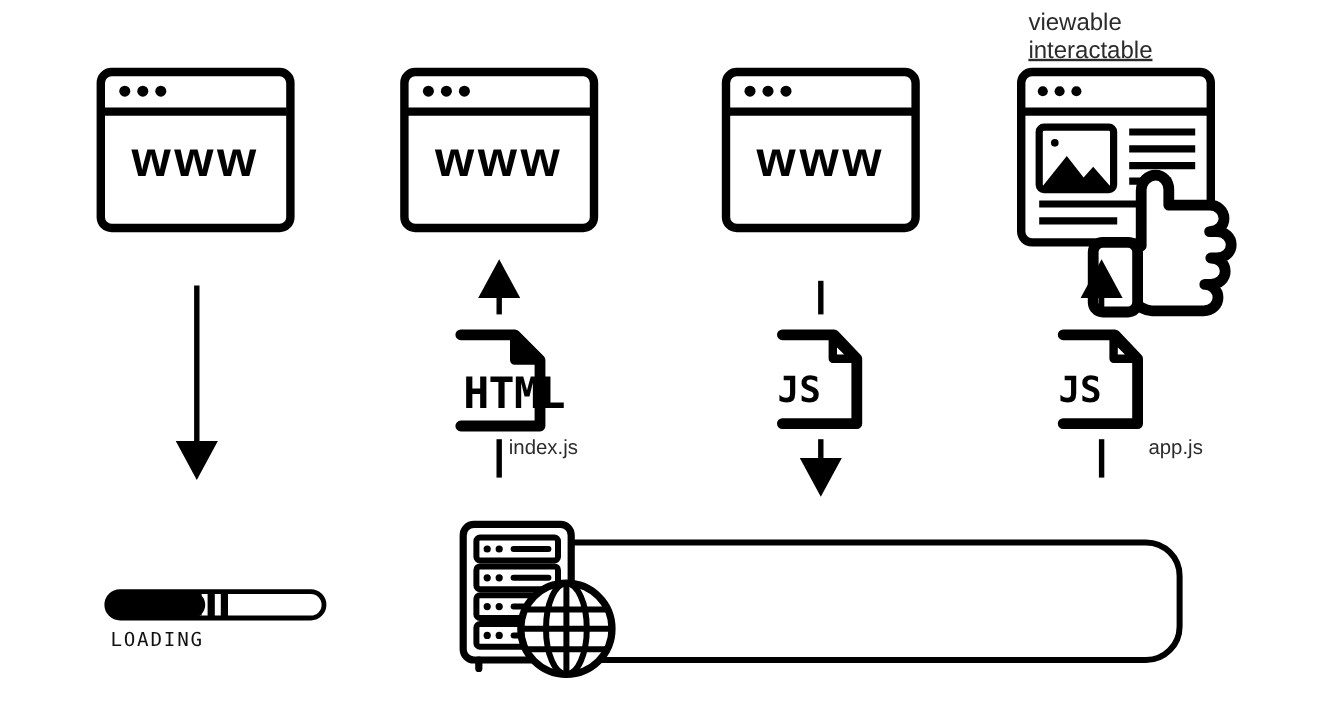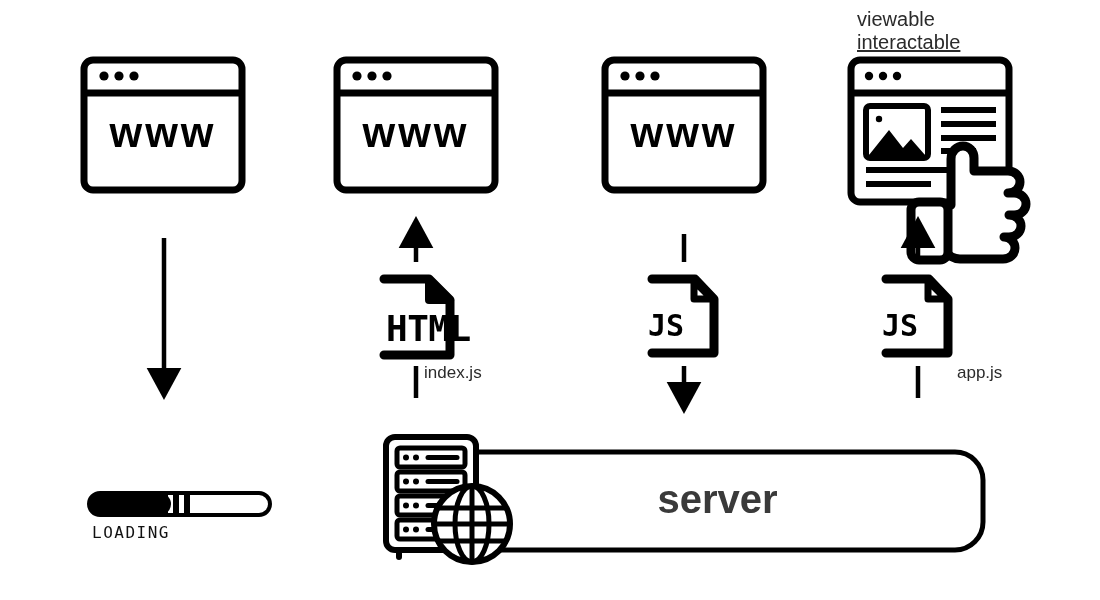--- a/index.html
+++ b/index.html
@@ -235,15 +235,14 @@
 
   <div class="lbl" style="left:386px; top:308px; font-size:36px; font-weight:bold; letter-spacing:-0.5px; color:#000; font-family:'DejaVu Sans Mono', monospace;">HTML</div>
   <div class="lbl" style="left:648px; top:308px; font-size:30px; font-weight:bold; letter-spacing:0px; color:#000; font-family:'DejaVu Sans Mono', monospace;">JS</div>
   <div class="lbl" style="left:882px; top:308px; font-size:30px; font-weight:bold; letter-spacing:0px; color:#000; font-family:'DejaVu Sans Mono', monospace;">JS</div>
 
   <div class="lbl lbl-file" style="left:424px; top:363px;">index.js</div>
   <div class="lbl lbl-file" style="left:937px; top:363px;margin-left:20px;">app.js</div>
 
   <div class="lbl lbl-loading" style="left:92px; top:523px;">LOADING</div>
 
-  <div class="lbl lbl-server" style="left:452px; top:477px; width:531px; text-align:center;">server</div>
 
 </div>
 
 </body></html>

